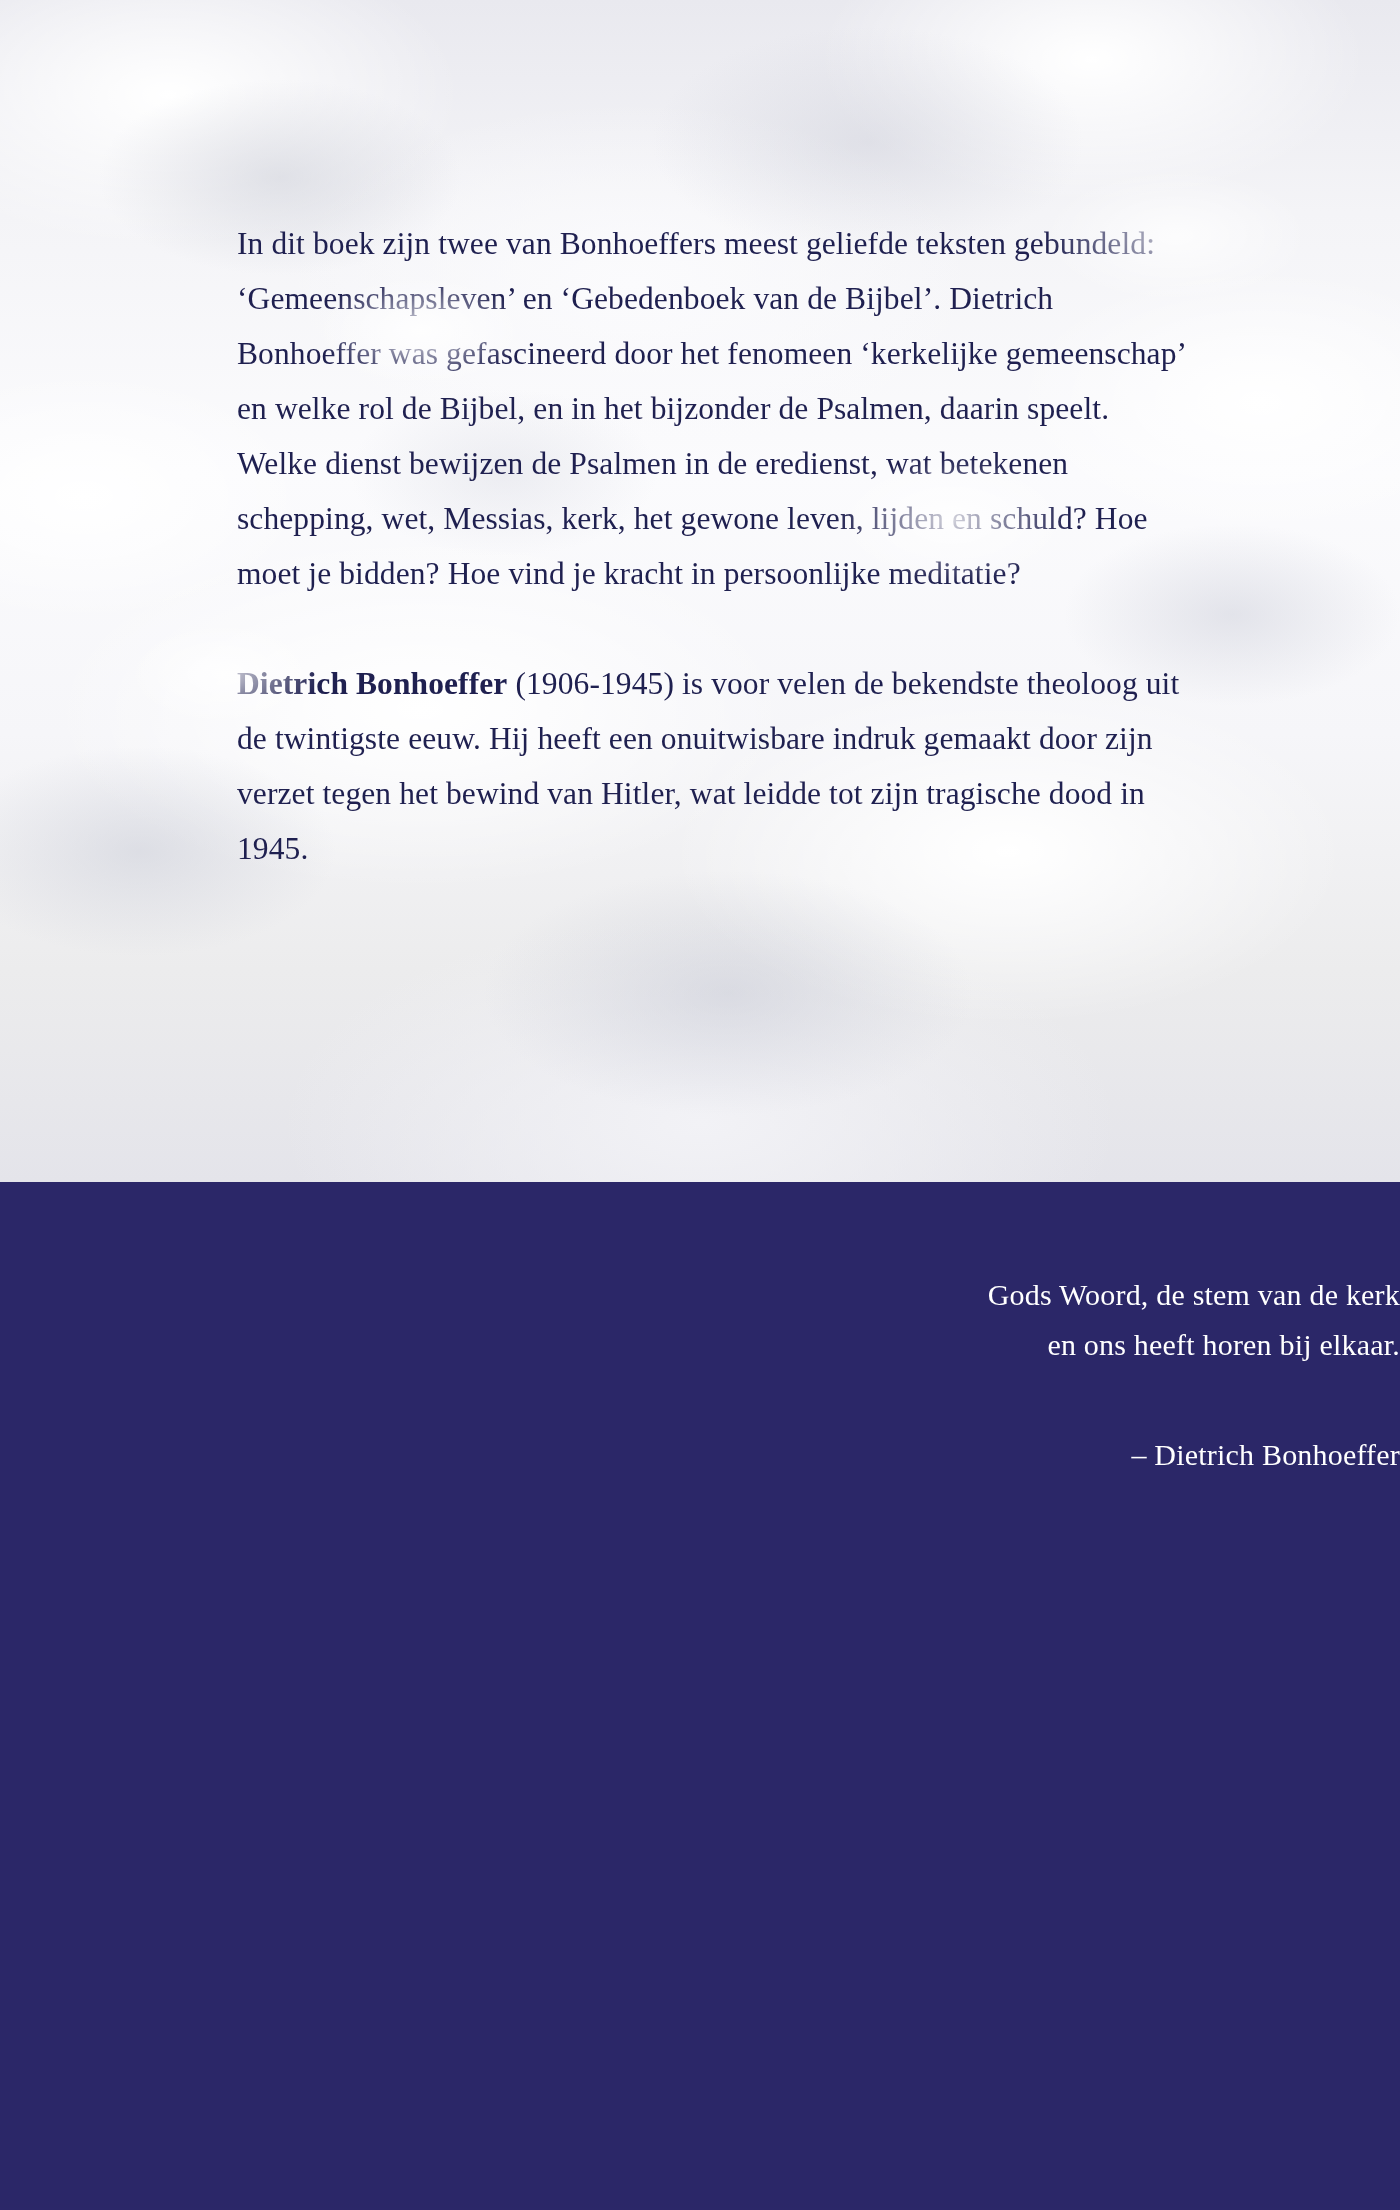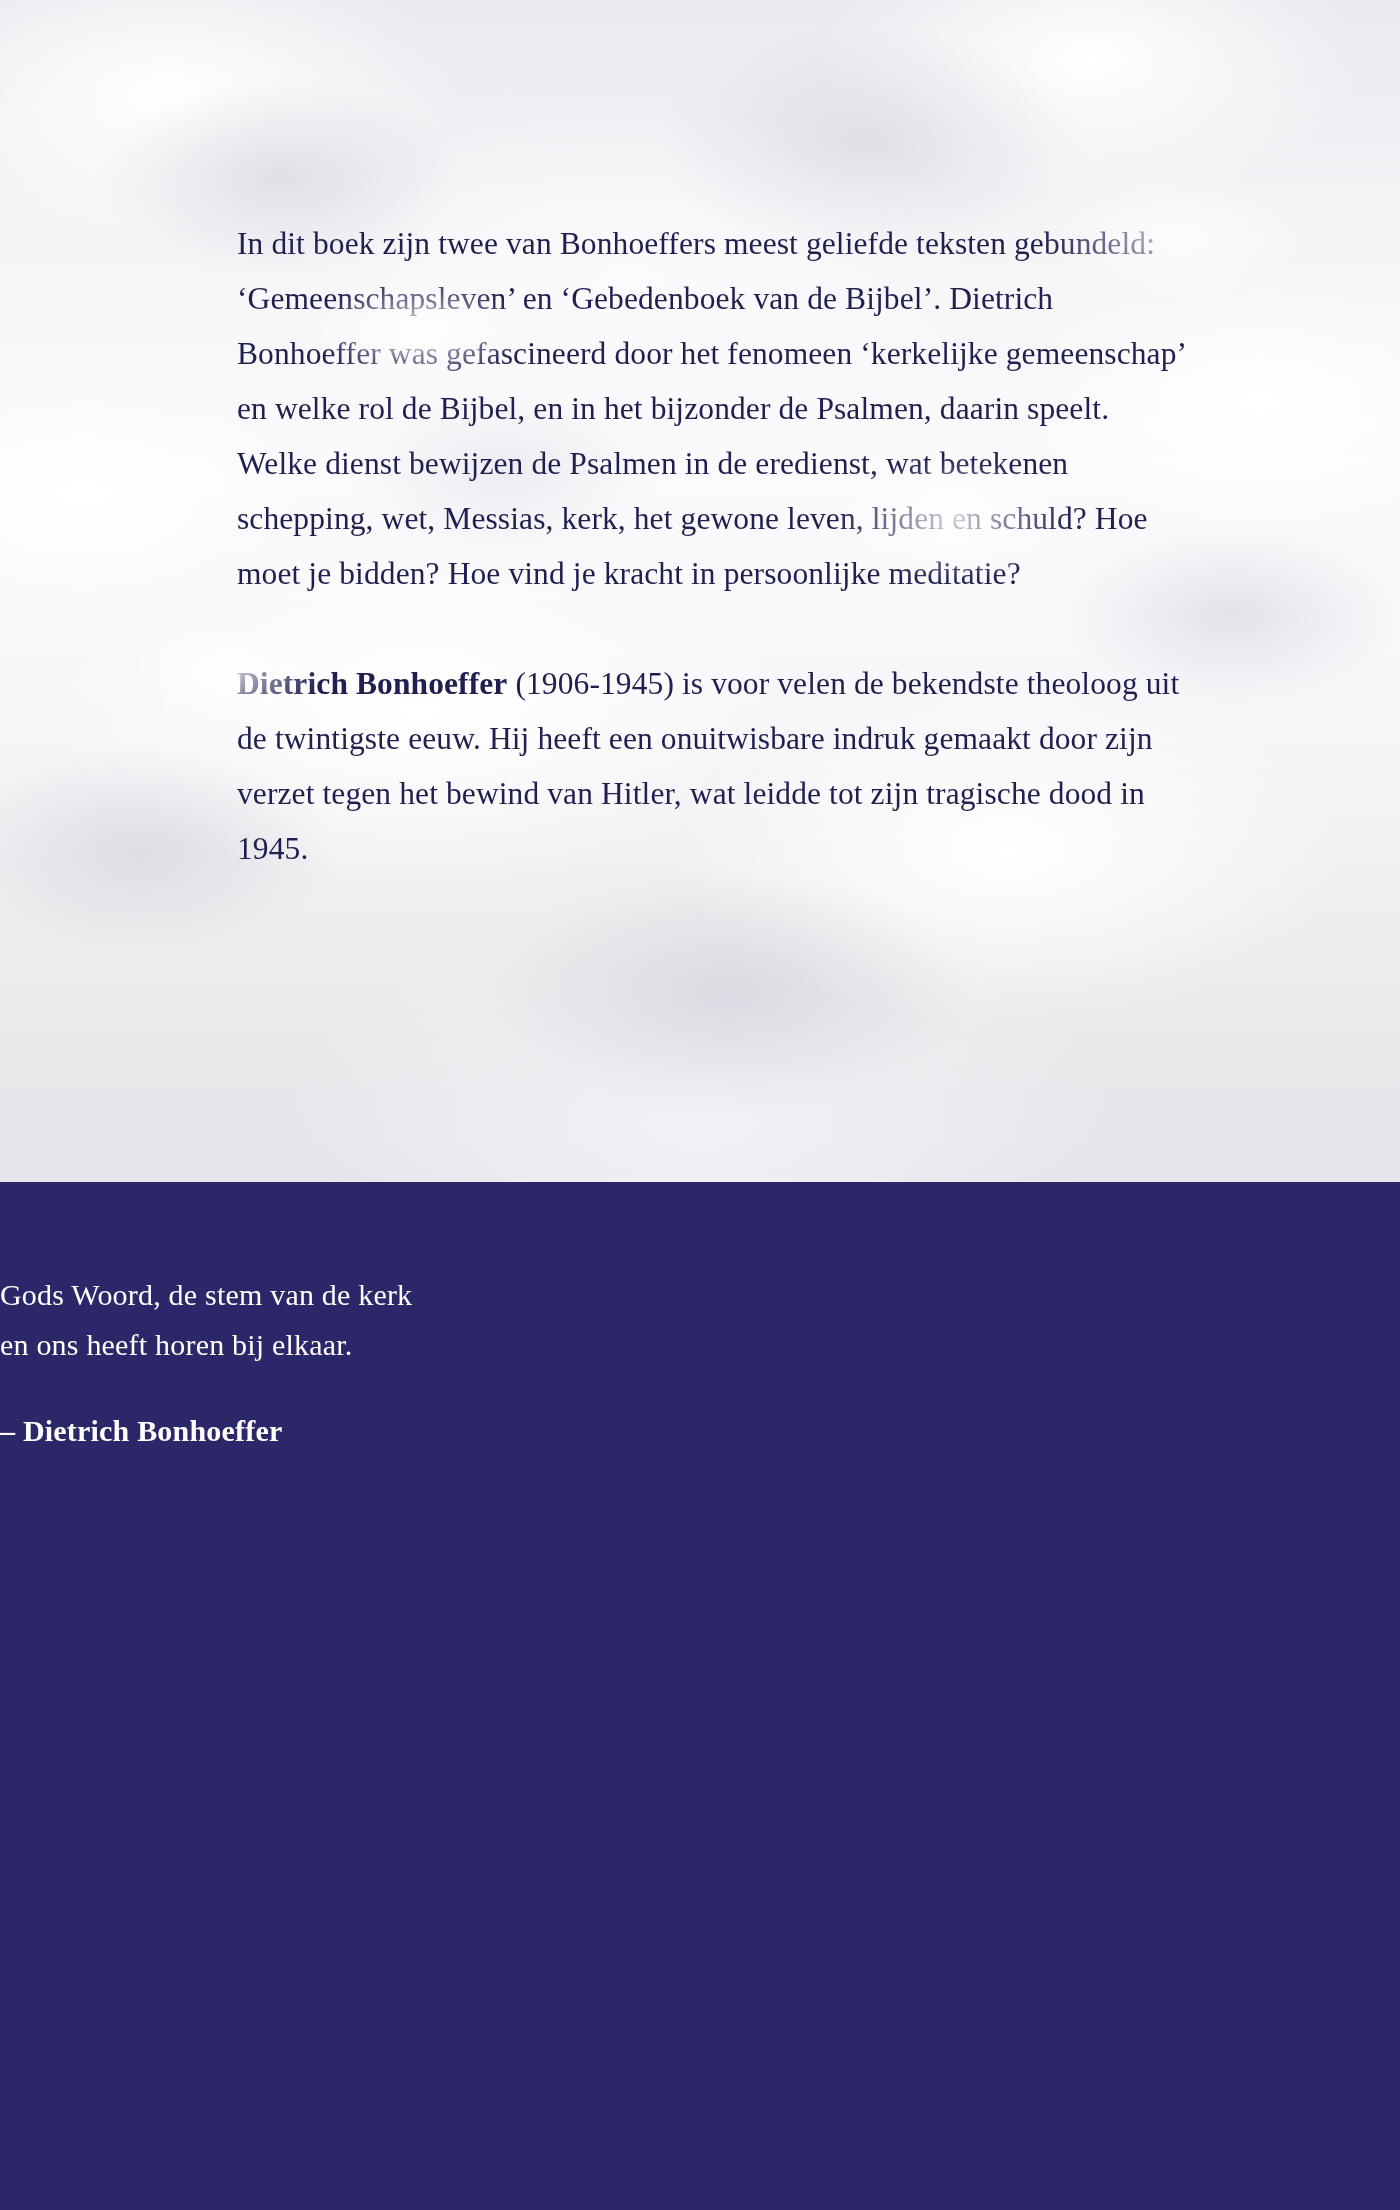--- a/index.html
+++ b/index.html
@@ -90,33 +90,32 @@
     flex: 1;
     width: 100%;
     background: #2b2768;
   }
 
   .quote-block {
     position: absolute;
     left: 0;
     top: 88px;
     width: 100%;
-    text-align: left;
+    text-align: right;
     color: #ffffff;
   }
   .quote-line {
     font-size: 30px;
     line-height: 50px;
     letter-spacing: 0.2px;
   }
   .quote-attrib {
-    margin-top: 44px;
+    margin-top: 68px;
     font-size: 30px;
     letter-spacing: 0.2px;
-    font-weight: bold;
   }
 </style>
 </head>
 <body>
 
 <div class="book-back">
 
   <div class="cloud-area">
     <div class="blurb">
       <p>In dit boek zijn twee van Bonhoeffers meest geliefde teksten gebundeld: ‘Gemeenschapsleven’ en ‘Gebedenboek van de Bijbel’. Dietrich Bonhoeffer was gefascineerd door het fenomeen ‘kerkelijke gemeenschap’ en welke rol de Bijbel, en in het bijzonder de Psalmen, daarin speelt. Welke dienst bewijzen de Psalmen in de eredienst, wat betekenen schepping, wet, Messias, kerk, het gewone leven, lijden en schuld? Hoe moet je bidden? Hoe vind je kracht in persoonlijke meditatie?</p>

